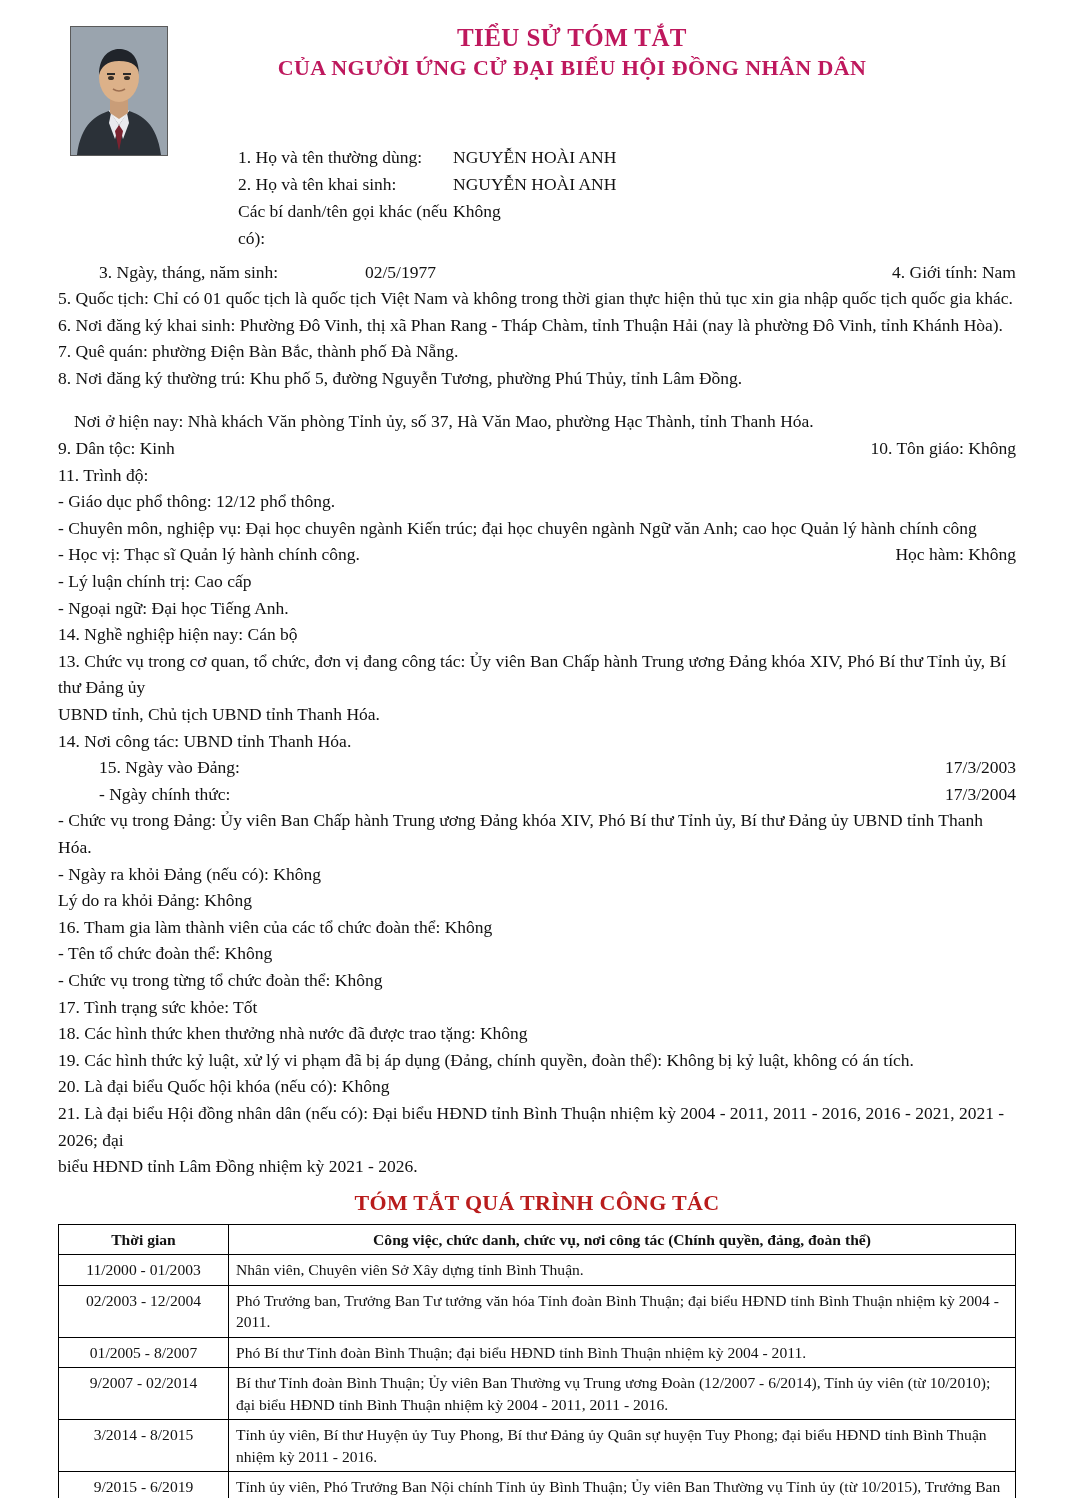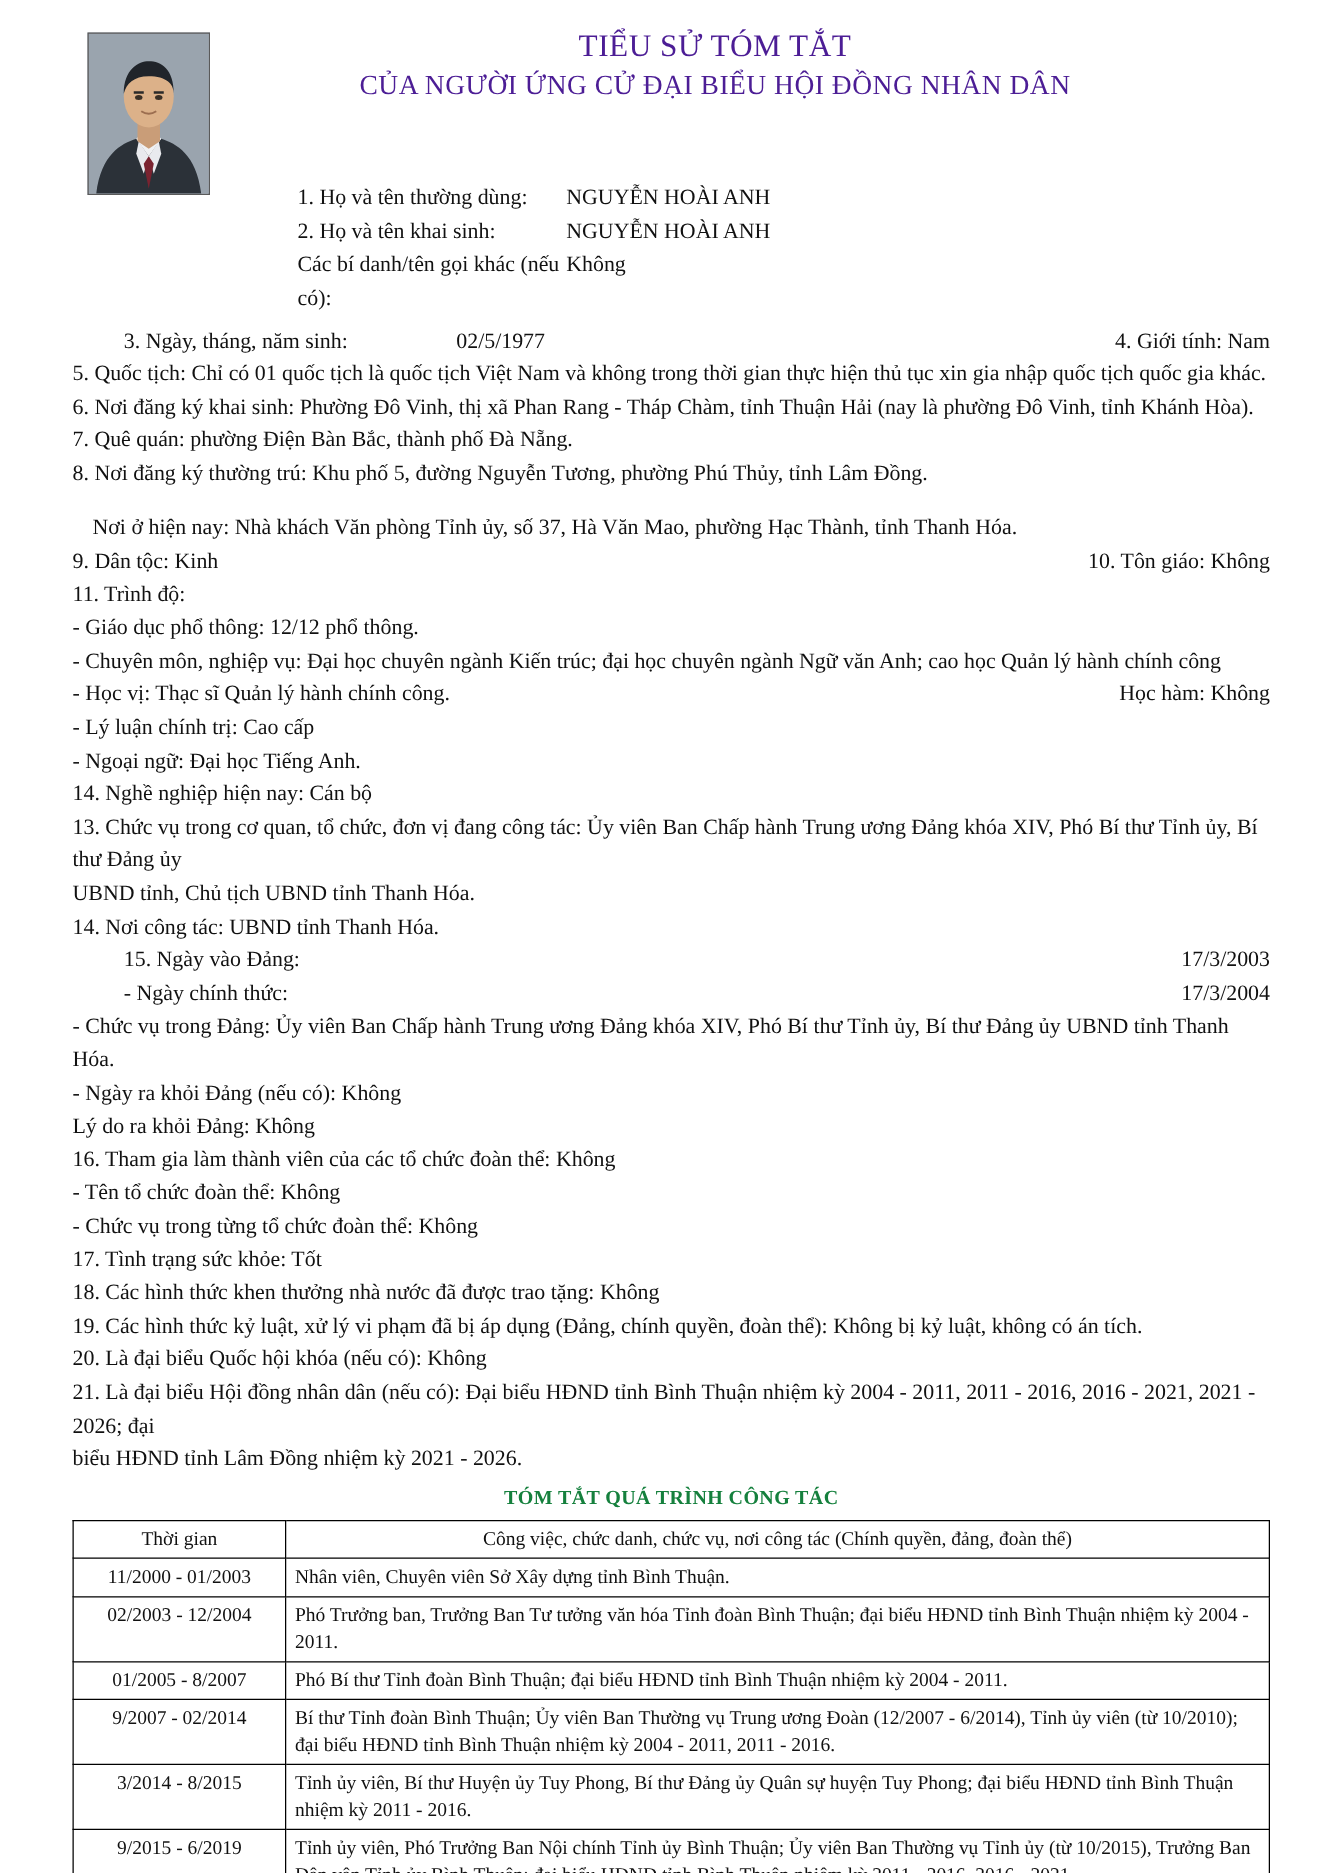--- a/index.html
+++ b/index.html
@@ -34,22 +34,22 @@
     border: 1px solid #5a5a5a;
     overflow: hidden;
     background: #9aa3ad;
   }
   .photo svg { display: block; }
   .title-block {
     text-align: center;
     padding-left: 70px;
   }
   .title-line {
-    color: #4c1d95;
-    font-weight: normal;
+    color: #be185d;
+    font-weight: bold;
     letter-spacing: 0.4px;
   }
   .t1 { font-size: 25px; line-height: 1.28; }
   .t2 { font-size: 22px; line-height: 1.3; }
   .t3 { font-size: 22px; line-height: 1.35; }
 
   
   .name-rows {
     margin-top: 10px;
     padding-left: 180px;
@@ -73,42 +73,42 @@
   .two-col {
     display: flex;
   }
   .two-col .c1 { width: 225px; flex: none; margin-left: 41px; }
   .two-col .c1w { width: 300px; flex: none; }
   .two-col .c2 { flex: 1; text-align: right; }
 
   
   .section-title {
     text-align: center;
-    color: #15803d;
+    color: #b91c1c;
     font-weight: bold;
-    font-size: 16px;
+    font-size: 22px;
     margin: 10px 0 8px 0;
     letter-spacing: 0.3px;
   }
 
   
   table.career {
     width: 100%;
     border-collapse: collapse;
     font-size: 15.6px;
     line-height: 1.38;
   }
   table.career th, table.career td {
     border: 1px solid #000000;
     padding: 4px 7px;
     vertical-align: top;
   }
   table.career th {
     text-align: center;
-    font-weight: normal;
+    font-weight: bold;
   }
   table.career td.period {
     text-align: center;
     white-space: nowrap;
     width: 155px;
   }
   table.career td.desc {
     text-align: left;
   }
 </style>

